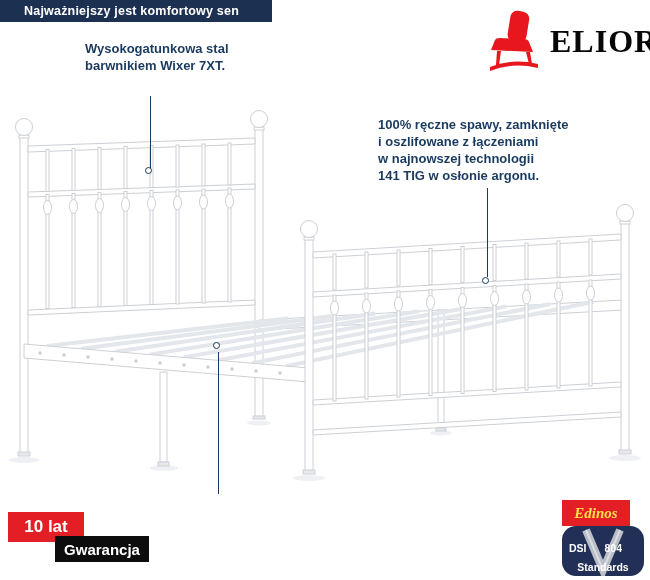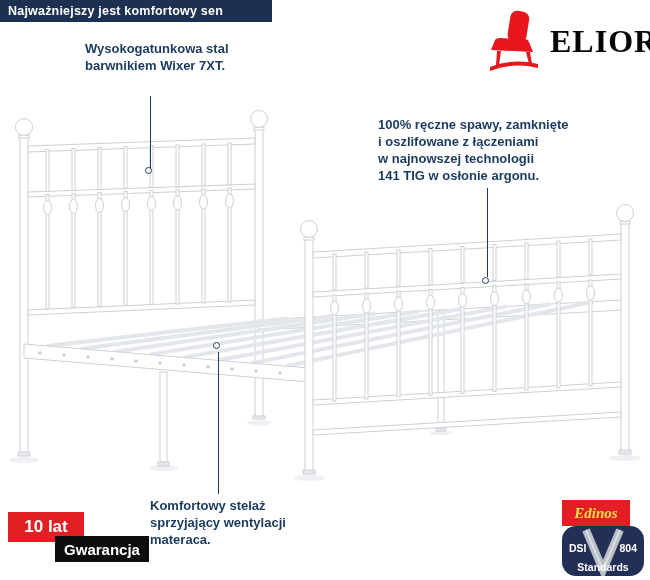--- a/index.html
+++ b/index.html
@@ -5,21 +5,21 @@
   * { margin:0; padding:0; box-sizing:border-box; }
   html,body { background:#ffffff; }
   body { font-family:"Liberation Sans", sans-serif; }
   .stage { position:relative; width:650px; height:580px; background:#ffffff; overflow:hidden; }
 
   .bed { position:absolute; left:0; top:0; }
 
   .banner {
     position:absolute; left:0; top:0; width:272px; height:22px;
     background:#1c3152; color:#ffffff; font-size:12.5px; font-weight:bold;
-    line-height:22px; padding-left:8px; letter-spacing:.2px;
+    line-height:22px; padding-left:24px; letter-spacing:.2px;
   }
 
   .logo { position:absolute; left:488px; top:10px; display:flex; align-items:center; gap:8px; }
   .logo-text {
     font-family:"Liberation Serif", serif; font-size:32px; font-weight:bold;
     color:#070707; letter-spacing:1px; line-height:62px;
   }
 
   .callout { position:absolute; color:#1a3a5f; font-size:13px; font-weight:bold; line-height:17px; }
   .lead { position:absolute; width:1px; background:#1a3a5f; }
@@ -44,21 +44,21 @@
     background:#e31e24; color:#fde047; font-size:15px; font-weight:bold; font-style:italic;
     font-family:"Liberation Serif", serif;
     display:flex; align-items:center; justify-content:center;
   }
   .edinos-cert {
     position:absolute; left:562px; top:526px; width:82px; height:50px;
     background:#223057; overflow:hidden;border-radius:14px;
   }
   .edinos-cert .vmark { position:absolute; left:0; top:0; }
   .cert-left  { position:absolute; left:7px;  top:16px; color:#fff; font-size:10.5px; font-weight:bold; }
-  .cert-right { position:absolute; right:7px; top:16px; color:#fff; font-size:10.5px; font-weight:bold; }
+  .cert-right { position:absolute; right:22px; top:16px; color:#fff; font-size:10.5px; font-weight:bold; }
   .cert-bottom{ position:absolute; left:0; right:0; bottom:3px; text-align:center; color:#fff; font-size:10.5px; font-weight:bold; }
 </style>
 </head>
 <body>
 
 <div class="stage">
 
   <svg class="bed" width="650" height="580" viewBox="0 0 650 580">
 
     <g fill="#eef0f3" stroke="none">
@@ -229,25 +229,20 @@
     <div>100% ręczne spawy, zamknięte</div>
     <div>i oszlifowane z łączeniami</div>
     <div>w najnowszej technologii</div>
     <div>141 TIG w osłonie argonu.</div>
   </div>
   <div class="lead" style="left:487px; top:188px; height:89px;"></div>
   <div class="dot" style="left:482px; top:277px;"></div>
 
   <div class="dot" style="left:213px; top:342px;"></div>
   <div class="lead" style="left:218px; top:352px; height:142px;"></div>
-  <div class="callout" style="left:150px; top:497px;">
-    <div>Komfortowy stelaż</div>
-    <div>sprzyjający wentylacji</div>
-    <div>materaca.</div>
-  </div>
 
   <div class="badge-top">10 lat</div>
   <div class="badge-bottom">Gwarancja</div>
 
   <div class="edinos-brand">Edinos</div>
   <div class="edinos-cert">
     <svg class="vmark" width="82" height="50" viewBox="0 0 82 50">
       <polyline points="24,4 41,44 58,4" fill="none" stroke="#b9bec7" stroke-width="8"></polyline>
       <polyline points="24,4 41,44 58,4" fill="none" stroke="#d9dce2" stroke-width="2"></polyline>
     </svg>

